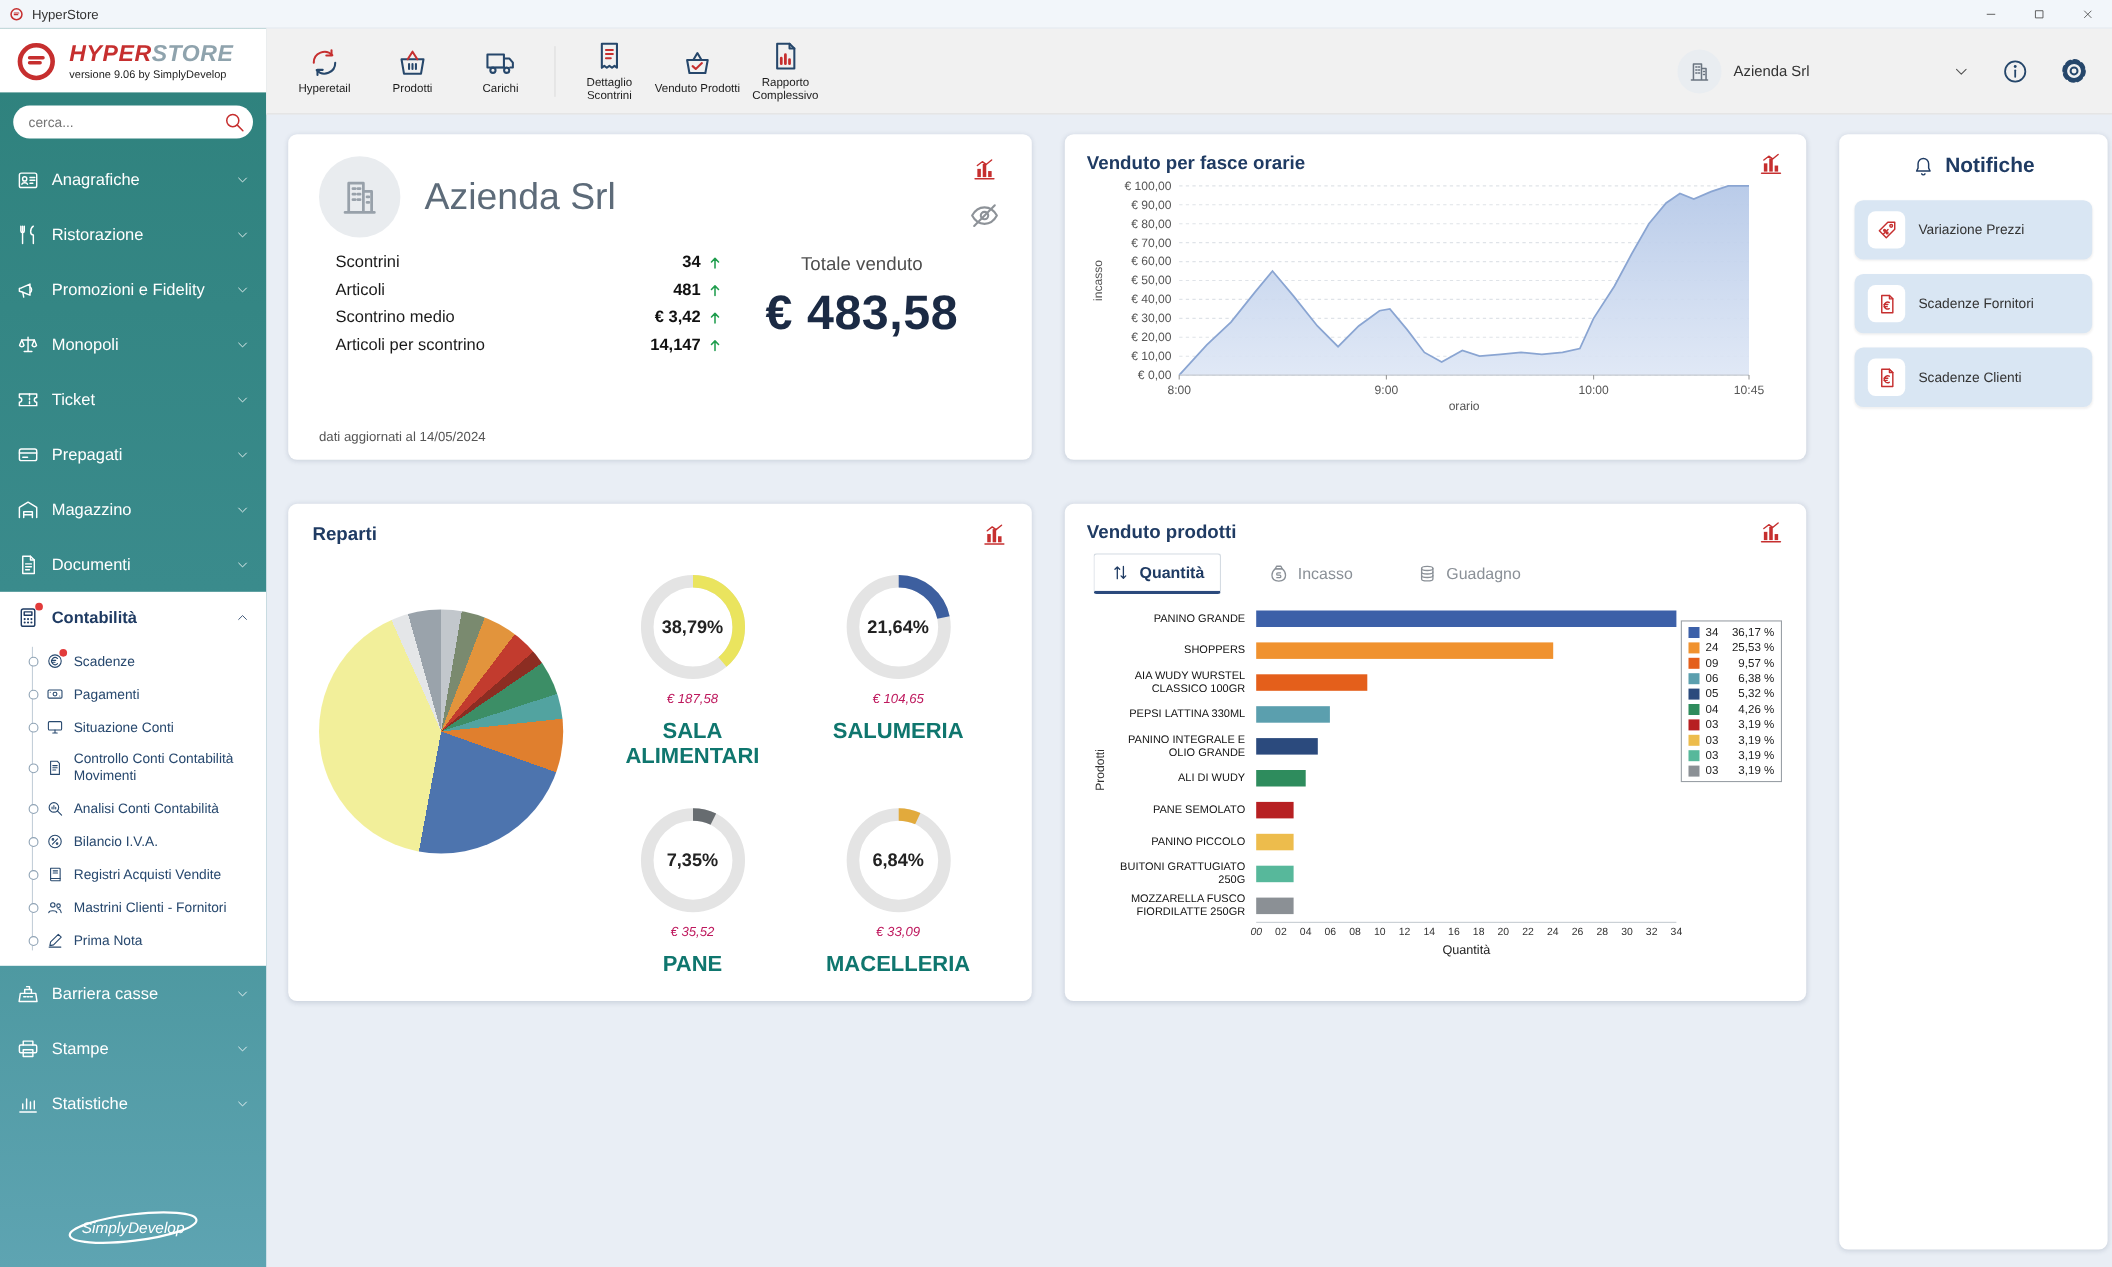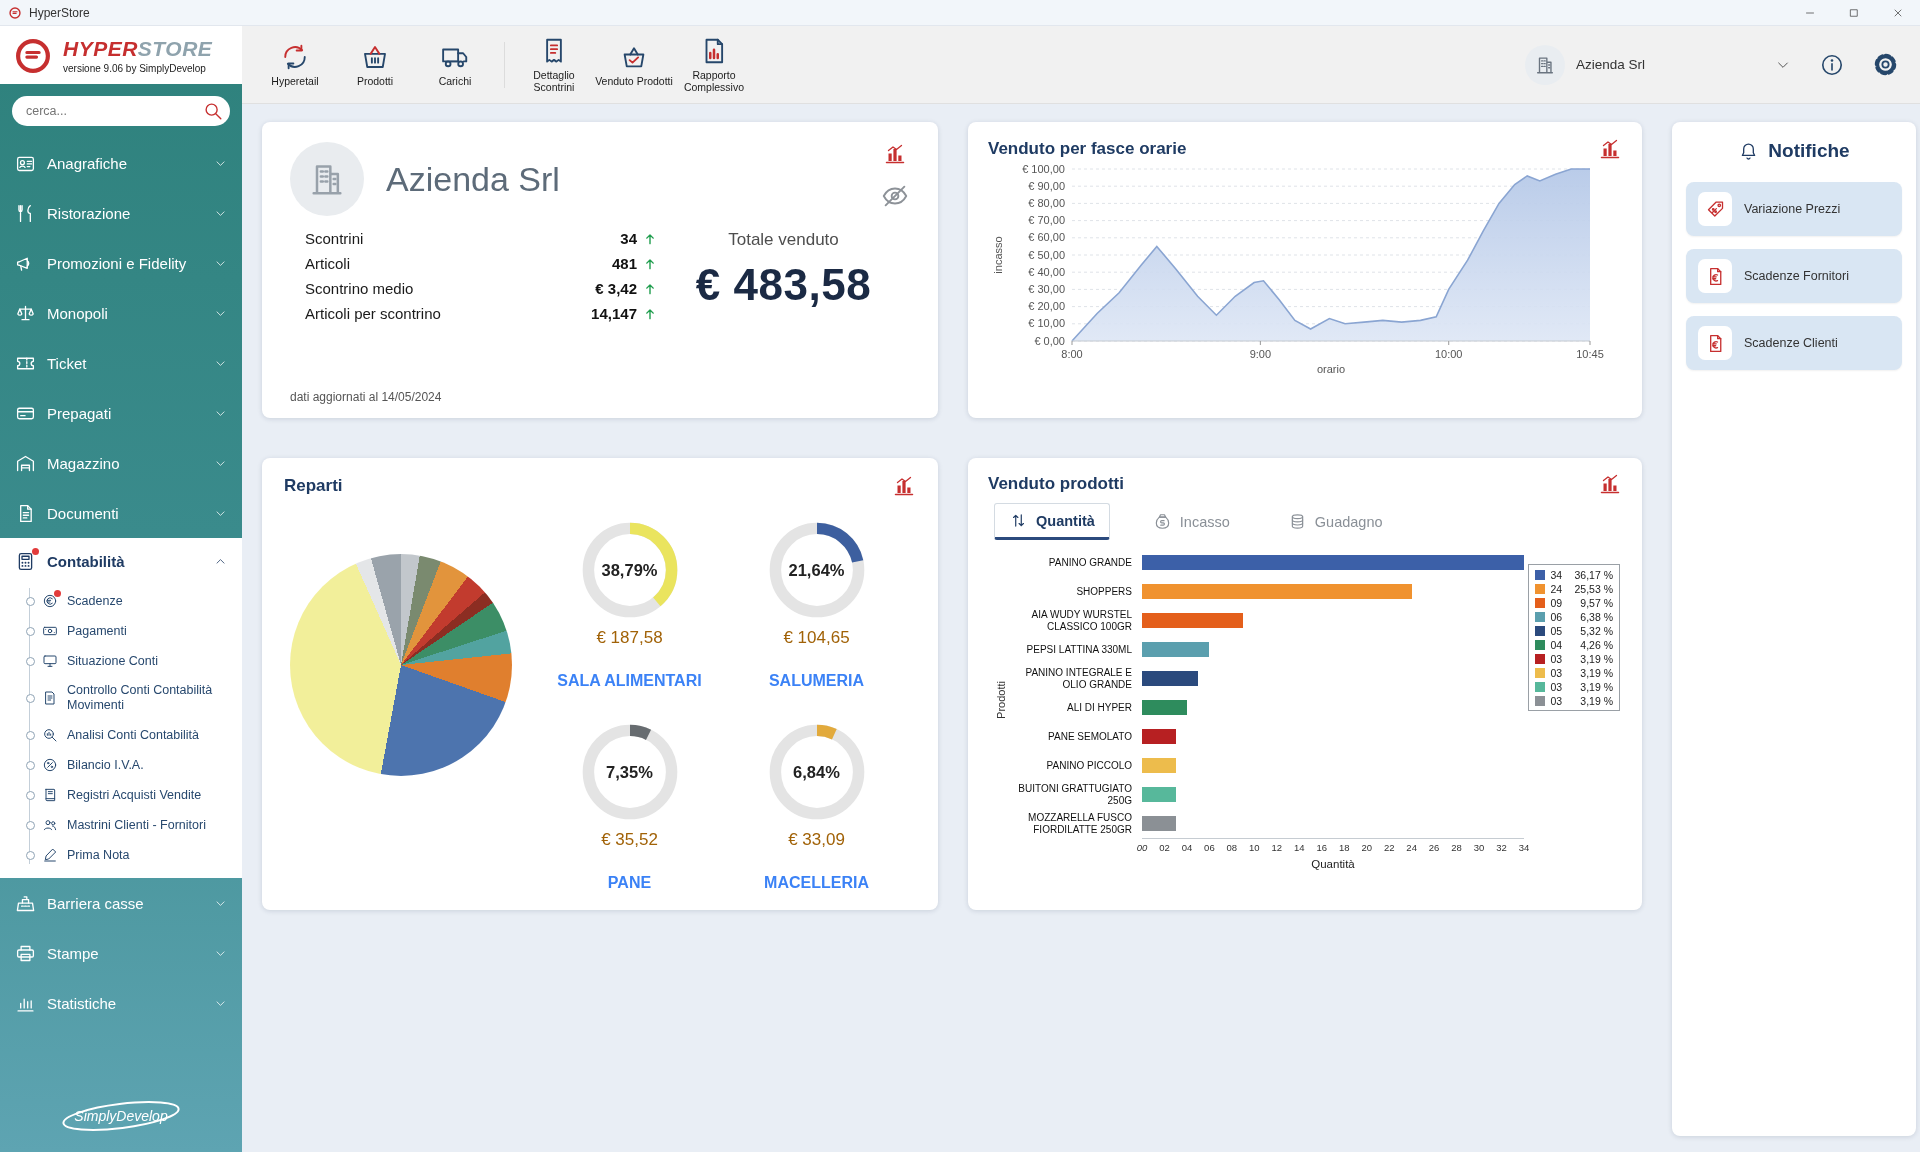--- a/index.html
+++ b/index.html
@@ -97,22 +97,22 @@
 .fasce-card{height:296px;padding:15px 20px;display:flex;flex-direction:column;}
 
 
 .reparti-card{height:452px;padding:16px 22px;}
 .rp-body{display:flex;}
 .pie{width:222px;height:222px;border-radius:50%;margin:56px 0 0 6px;flex-shrink:0;}
 .donuts{flex:1;display:grid;grid-template-columns:1fr 1fr;row-gap:30px;justify-items:center;padding:20px 6px 0 24px;}
 .donut{display:flex;flex-direction:column;align-items:center;width:176px;}
 .donut-ring{position:relative;width:104px;height:104px;}
 .donut-pct{position:absolute;inset:0;display:flex;align-items:center;justify-content:center;font-size:16.5px;font-weight:bold;color:#222;}
-.donut-amount{font-size:17px;color:#a16207;margin-top:6px;}
-.donut-name{font-size:16px;font-weight:bold;color:#3b82f6;margin-top:24px;text-align:center;}
+.donut-amount{font-size:12px;color:#be185d;margin-top:6px;font-style:italic;}
+.donut-name{font-size:20px;font-weight:bold;color:#0f766e;margin-top:12px;text-align:center;}
 
 
 .venduto-card{height:452px;padding:14px 20px;display:flex;flex-direction:column;}
 .tabs{display:flex;align-items:center;gap:28px;margin:7px 0 8px 6px;}
 .tab{display:flex;align-items:center;gap:8px;font-size:14.5px;color:#8a9097;padding:7px 14px;cursor:pointer;border:1px solid transparent;}
 .tab.active{color:#1f3b63;font-weight:bold;border:1px solid #d4dbe2;border-bottom:3px solid #2b4a7d;border-radius:3px;background:#fff;}
 .tab-ico{width:19px;height:19px;}
 .vp-wrap{position:relative;flex:1;padding-left:14px;}
 .vp-ylabel{position:absolute;left:-6px;top:42%;transform:rotate(-90deg);font-size:11px;color:#333;}
 .vp-rows{display:flex;flex-direction:column;}
@@ -846,21 +846,21 @@
                     <div class="bar-fill" style="width:17.65%;background:#5b9fae"></div>
                   </div>
                 </div>
                 <div class="bar-row">
                   <div class="bar-label">PANINO INTEGRALE E OLIO GRANDE</div>
                   <div class="bar-track">
                     <div class="bar-fill" style="width:14.71%;background:#2b4a7d"></div>
                   </div>
                 </div>
                 <div class="bar-row">
-                  <div class="bar-label">ALI DI HYPER</div>
+                  <div class="bar-label">ALI DI WUDY</div>
                   <div class="bar-track">
                     <div class="bar-fill" style="width:11.76%;background:#2e8c5d"></div>
                   </div>
                 </div>
                 <div class="bar-row">
                   <div class="bar-label">PANE SEMOLATO</div>
                   <div class="bar-track">
                     <div class="bar-fill" style="width:8.82%;background:#b72022"></div>
                   </div>
                 </div>

